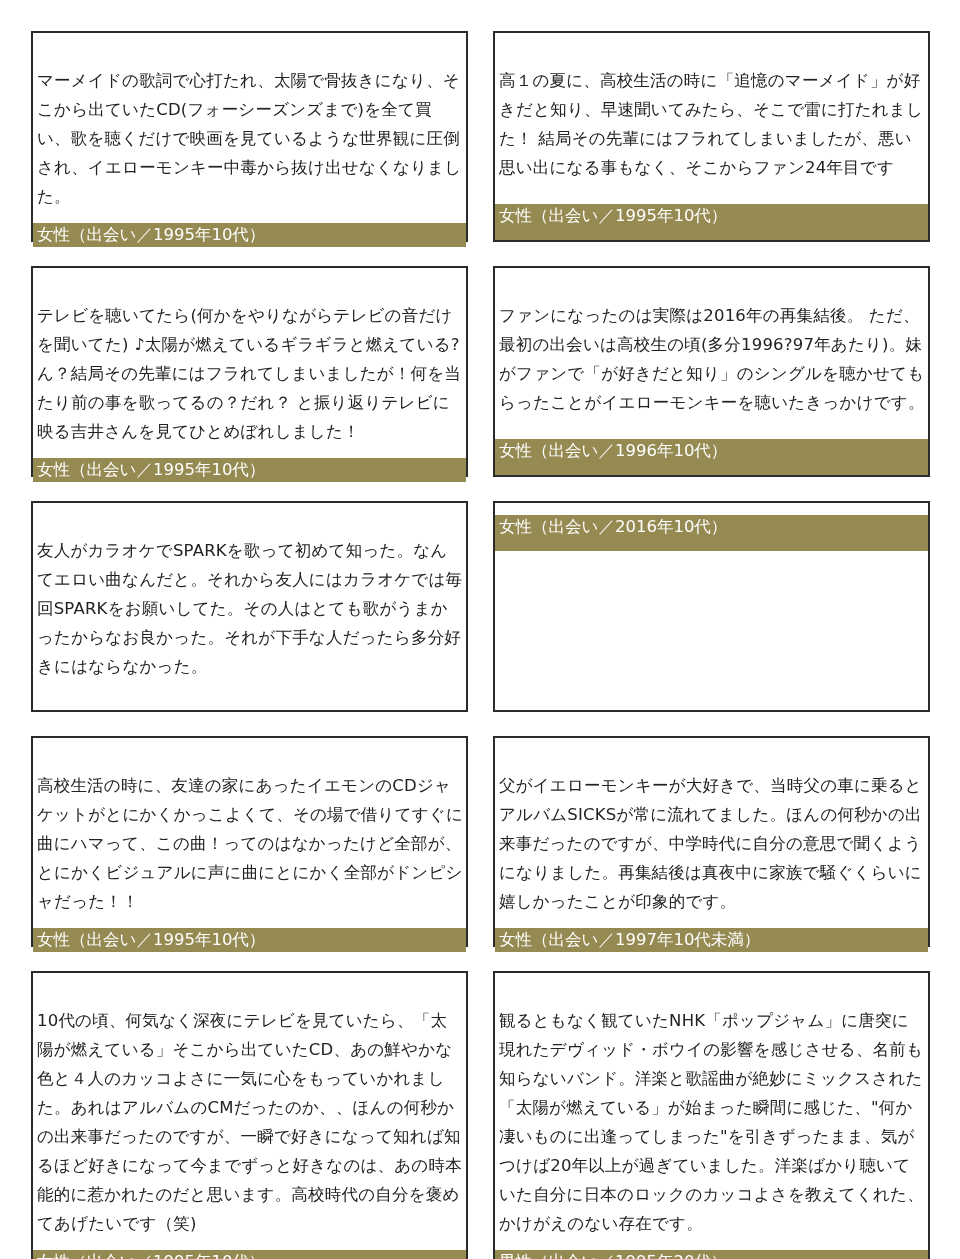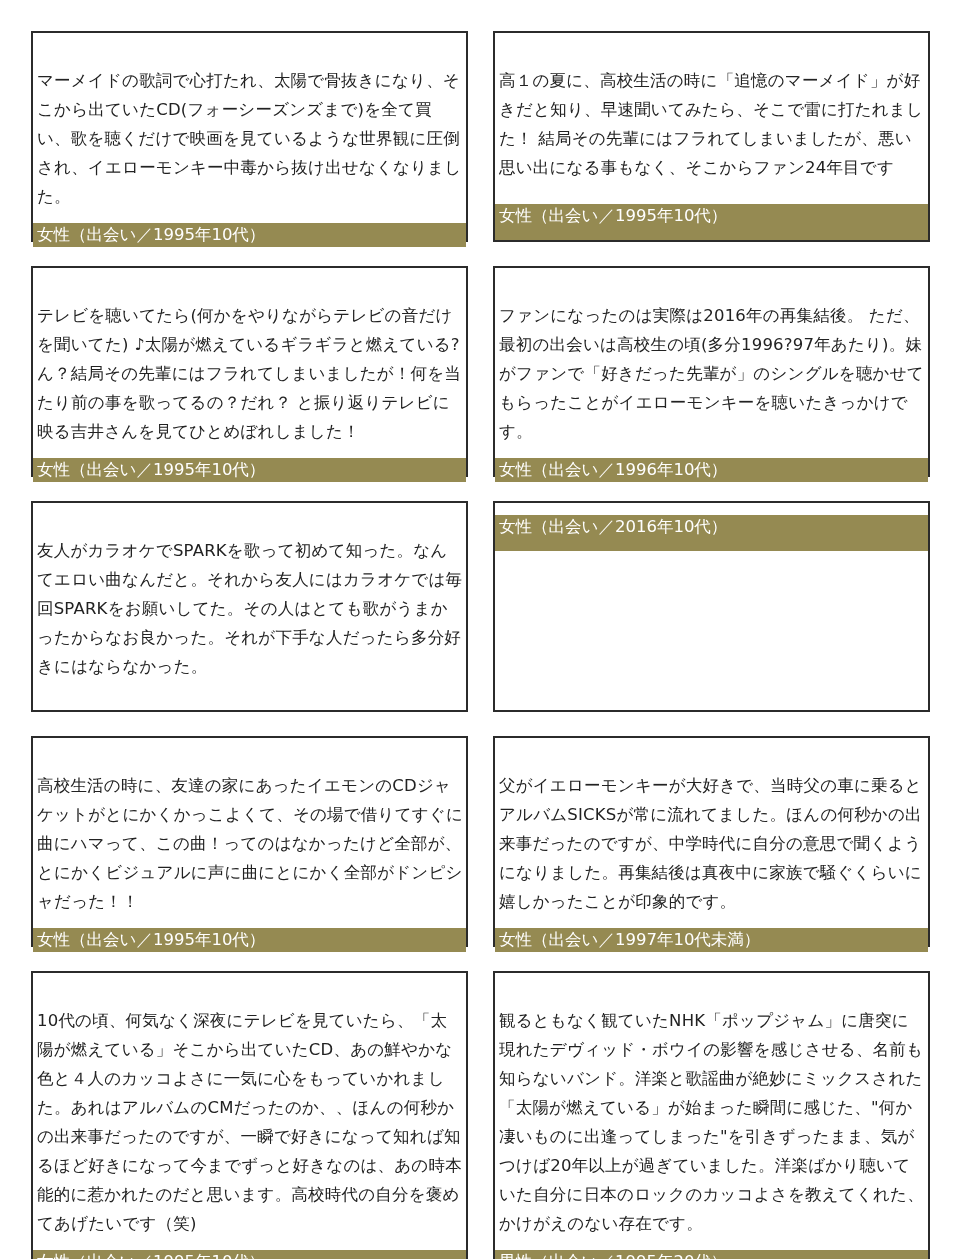--- a/index.html
+++ b/index.html
@@ -53,21 +53,21 @@
   </div>
   <div class="card">
     <div class="card-body">高１の夏に、高校生活の時に「追憶のマーメイド」が好きだと知り、早速聞いてみたら、そこで雷に打たれました！ 結局その先輩にはフラれてしまいましたが、悪い思い出になる事もなく、そこからファン24年目です</div>
     <div class="card-footer">女性（出会い／1995年10代）</div>
   </div>
   <div class="card">
     <div class="card-body">テレビを聴いてたら(何かをやりながらテレビの音だけを聞いてた) ♪太陽が燃えているギラギラと燃えている? ん？結局その先輩にはフラれてしまいましたが！何を当たり前の事を歌ってるの？だれ？ と振り返りテレビに映る吉井さんを見てひとめぼれしました！</div>
     <div class="card-footer">女性（出会い／1995年10代）</div>
   </div>
   <div class="card">
-    <div class="card-body">ファンになったのは実際は2016年の再集結後。 ただ、最初の出会いは高校生の頃(多分1996?97年あたり)。妹がファンで「好きだった先輩が」のシングルを聴かせてもらったことがイエローモンキーを聴いたきっかけです。</div>
+    <div class="card-body">ファンになったのは実際は2016年の再集結後。 ただ、最初の出会いは高校生の頃(多分1996?97年あたり)。妹がファンで「が好きだと知り」のシングルを聴かせてもらったことがイエローモンキーを聴いたきっかけです。</div>
     <div class="card-footer">女性（出会い／1996年10代）</div>
   </div>
   <div class="card">
     <div class="card-body">友人がカラオケでSPARKを歌って初めて知った。なんてエロい曲なんだと。それから友人にはカラオケでは毎回SPARKをお願いしてた。その人はとても歌がうまかったからなお良かった。それが下手な人だったら多分好きにはならなかった。</div>
   </div>
   <div class="card">
     <div class="card-footer">女性（出会い／2016年10代）</div>
   </div>
   <div class="card">
     <div class="card-body">高校生活の時に、友達の家にあったイエモンのCDジャケットがとにかくかっこよくて、その場で借りてすぐに曲にハマって、この曲！ってのはなかったけど全部が、とにかくビジュアルに声に曲にとにかく全部がドンピシャだった！！</div>

